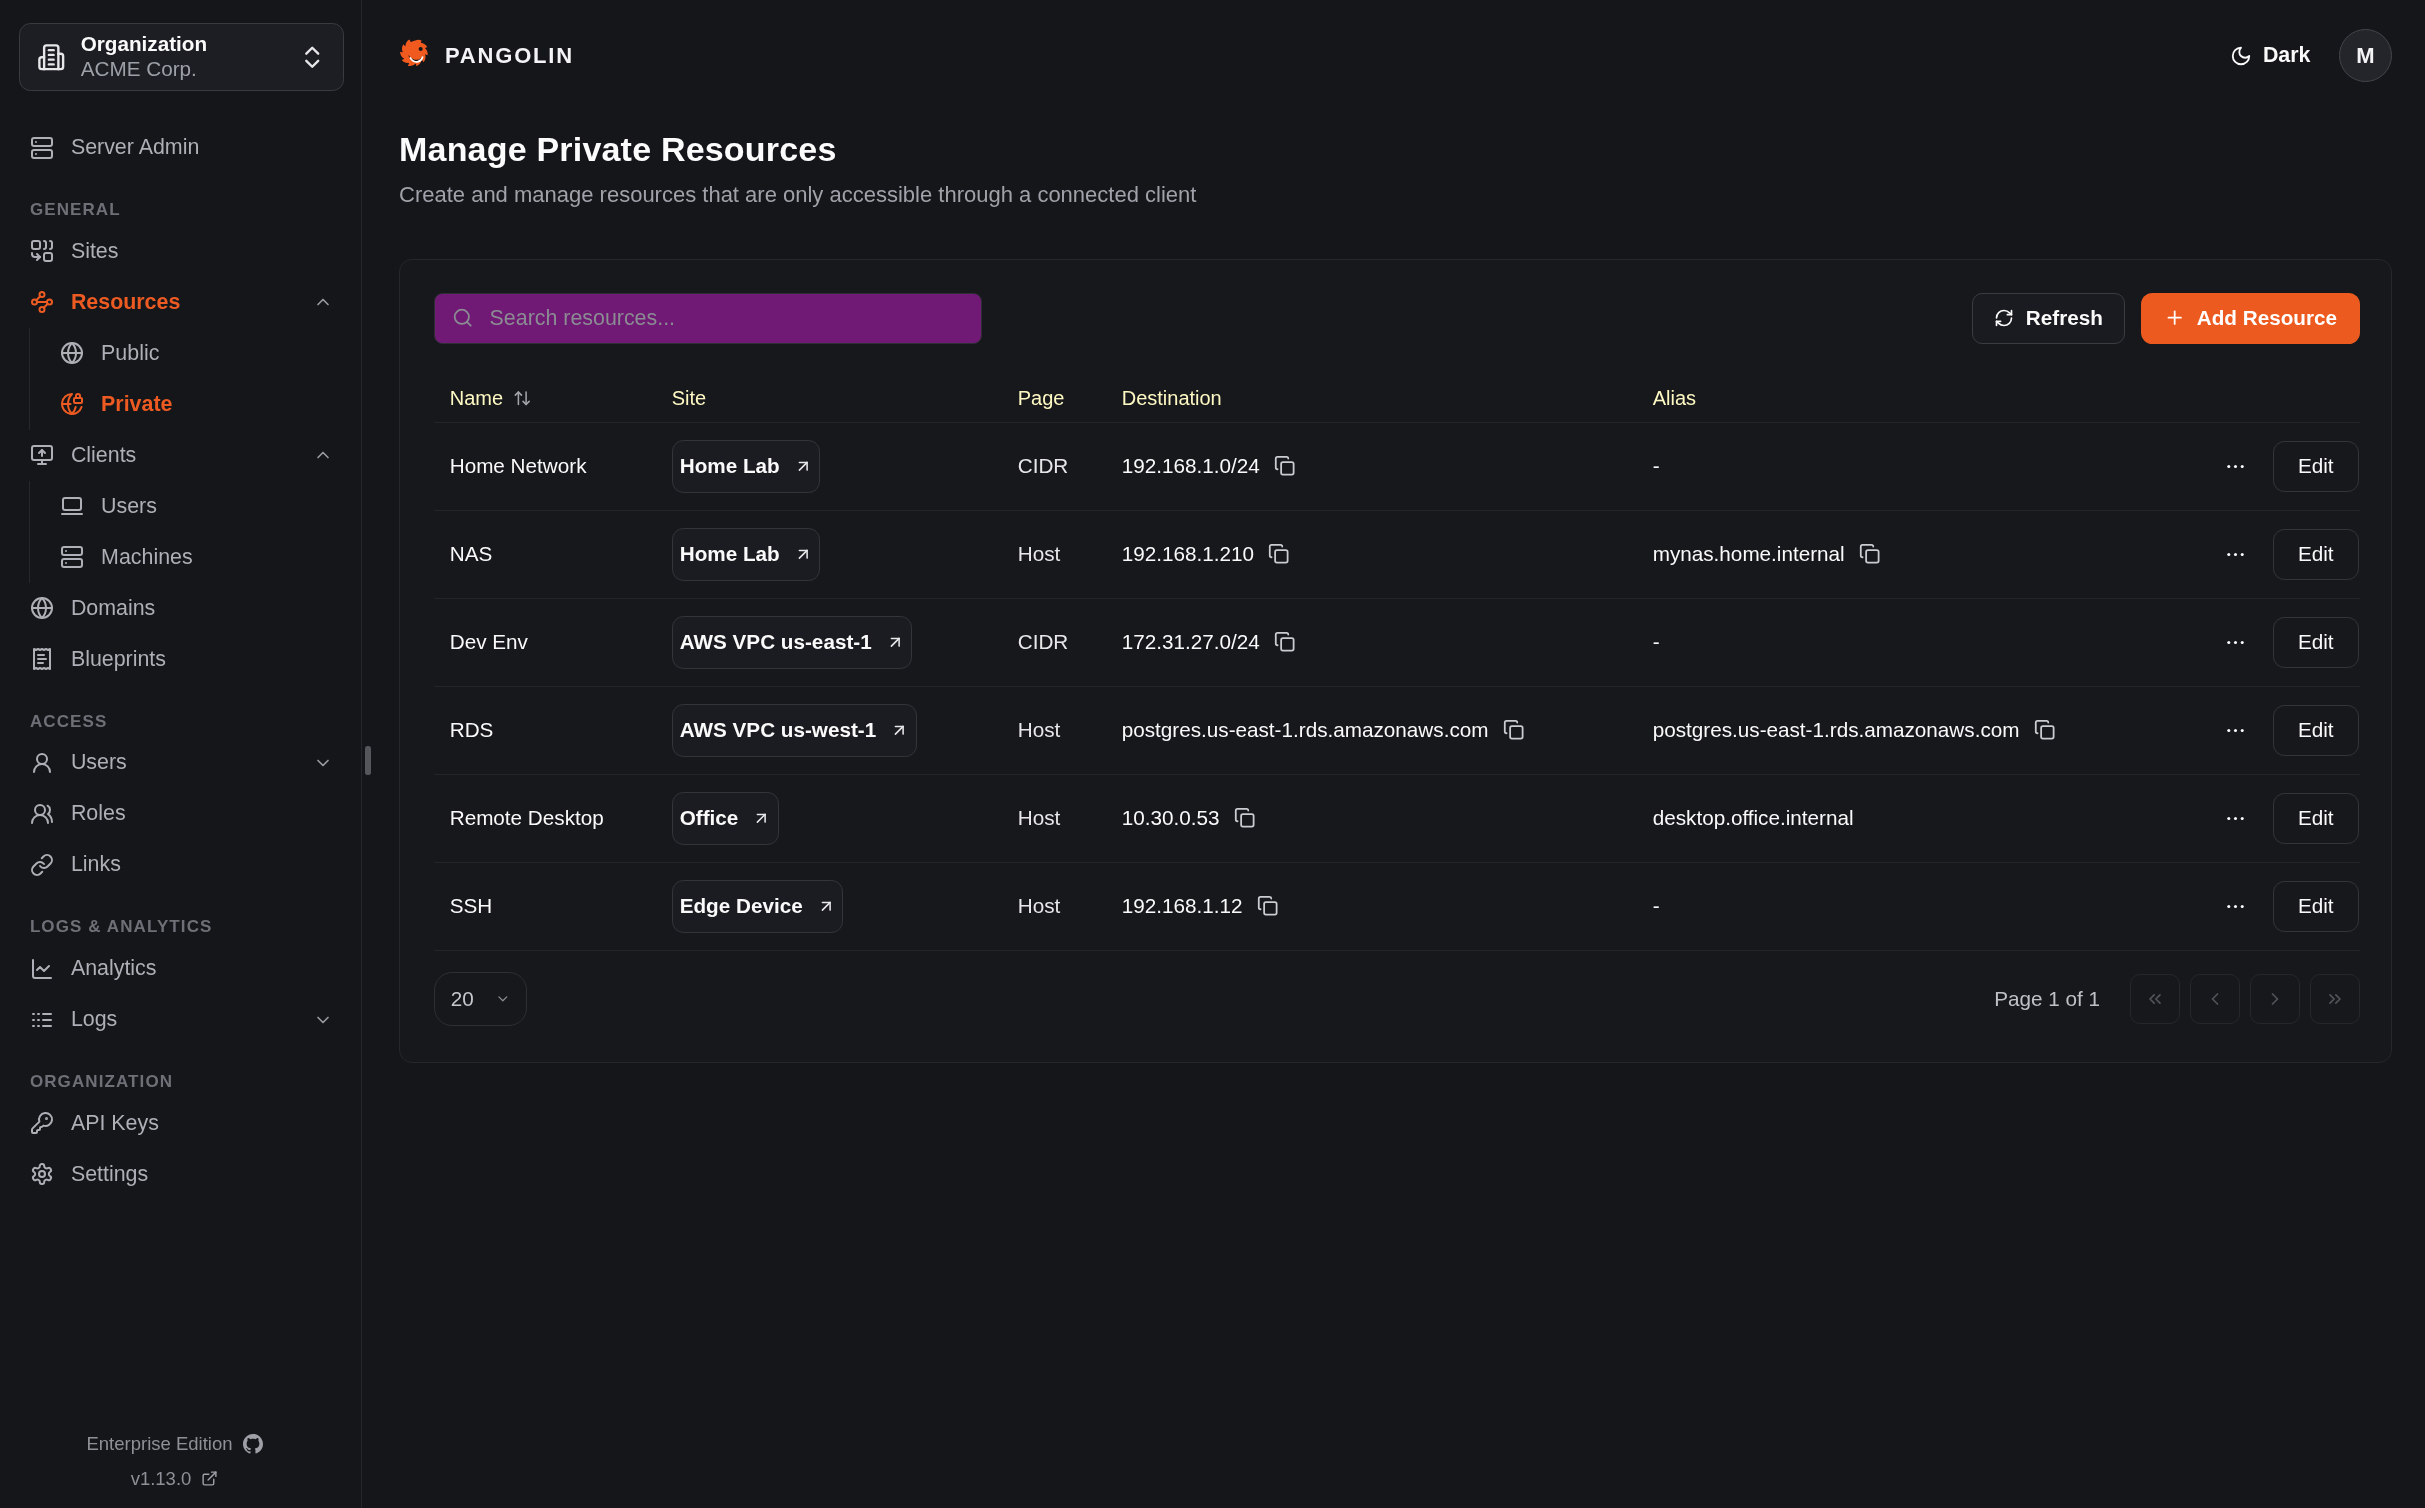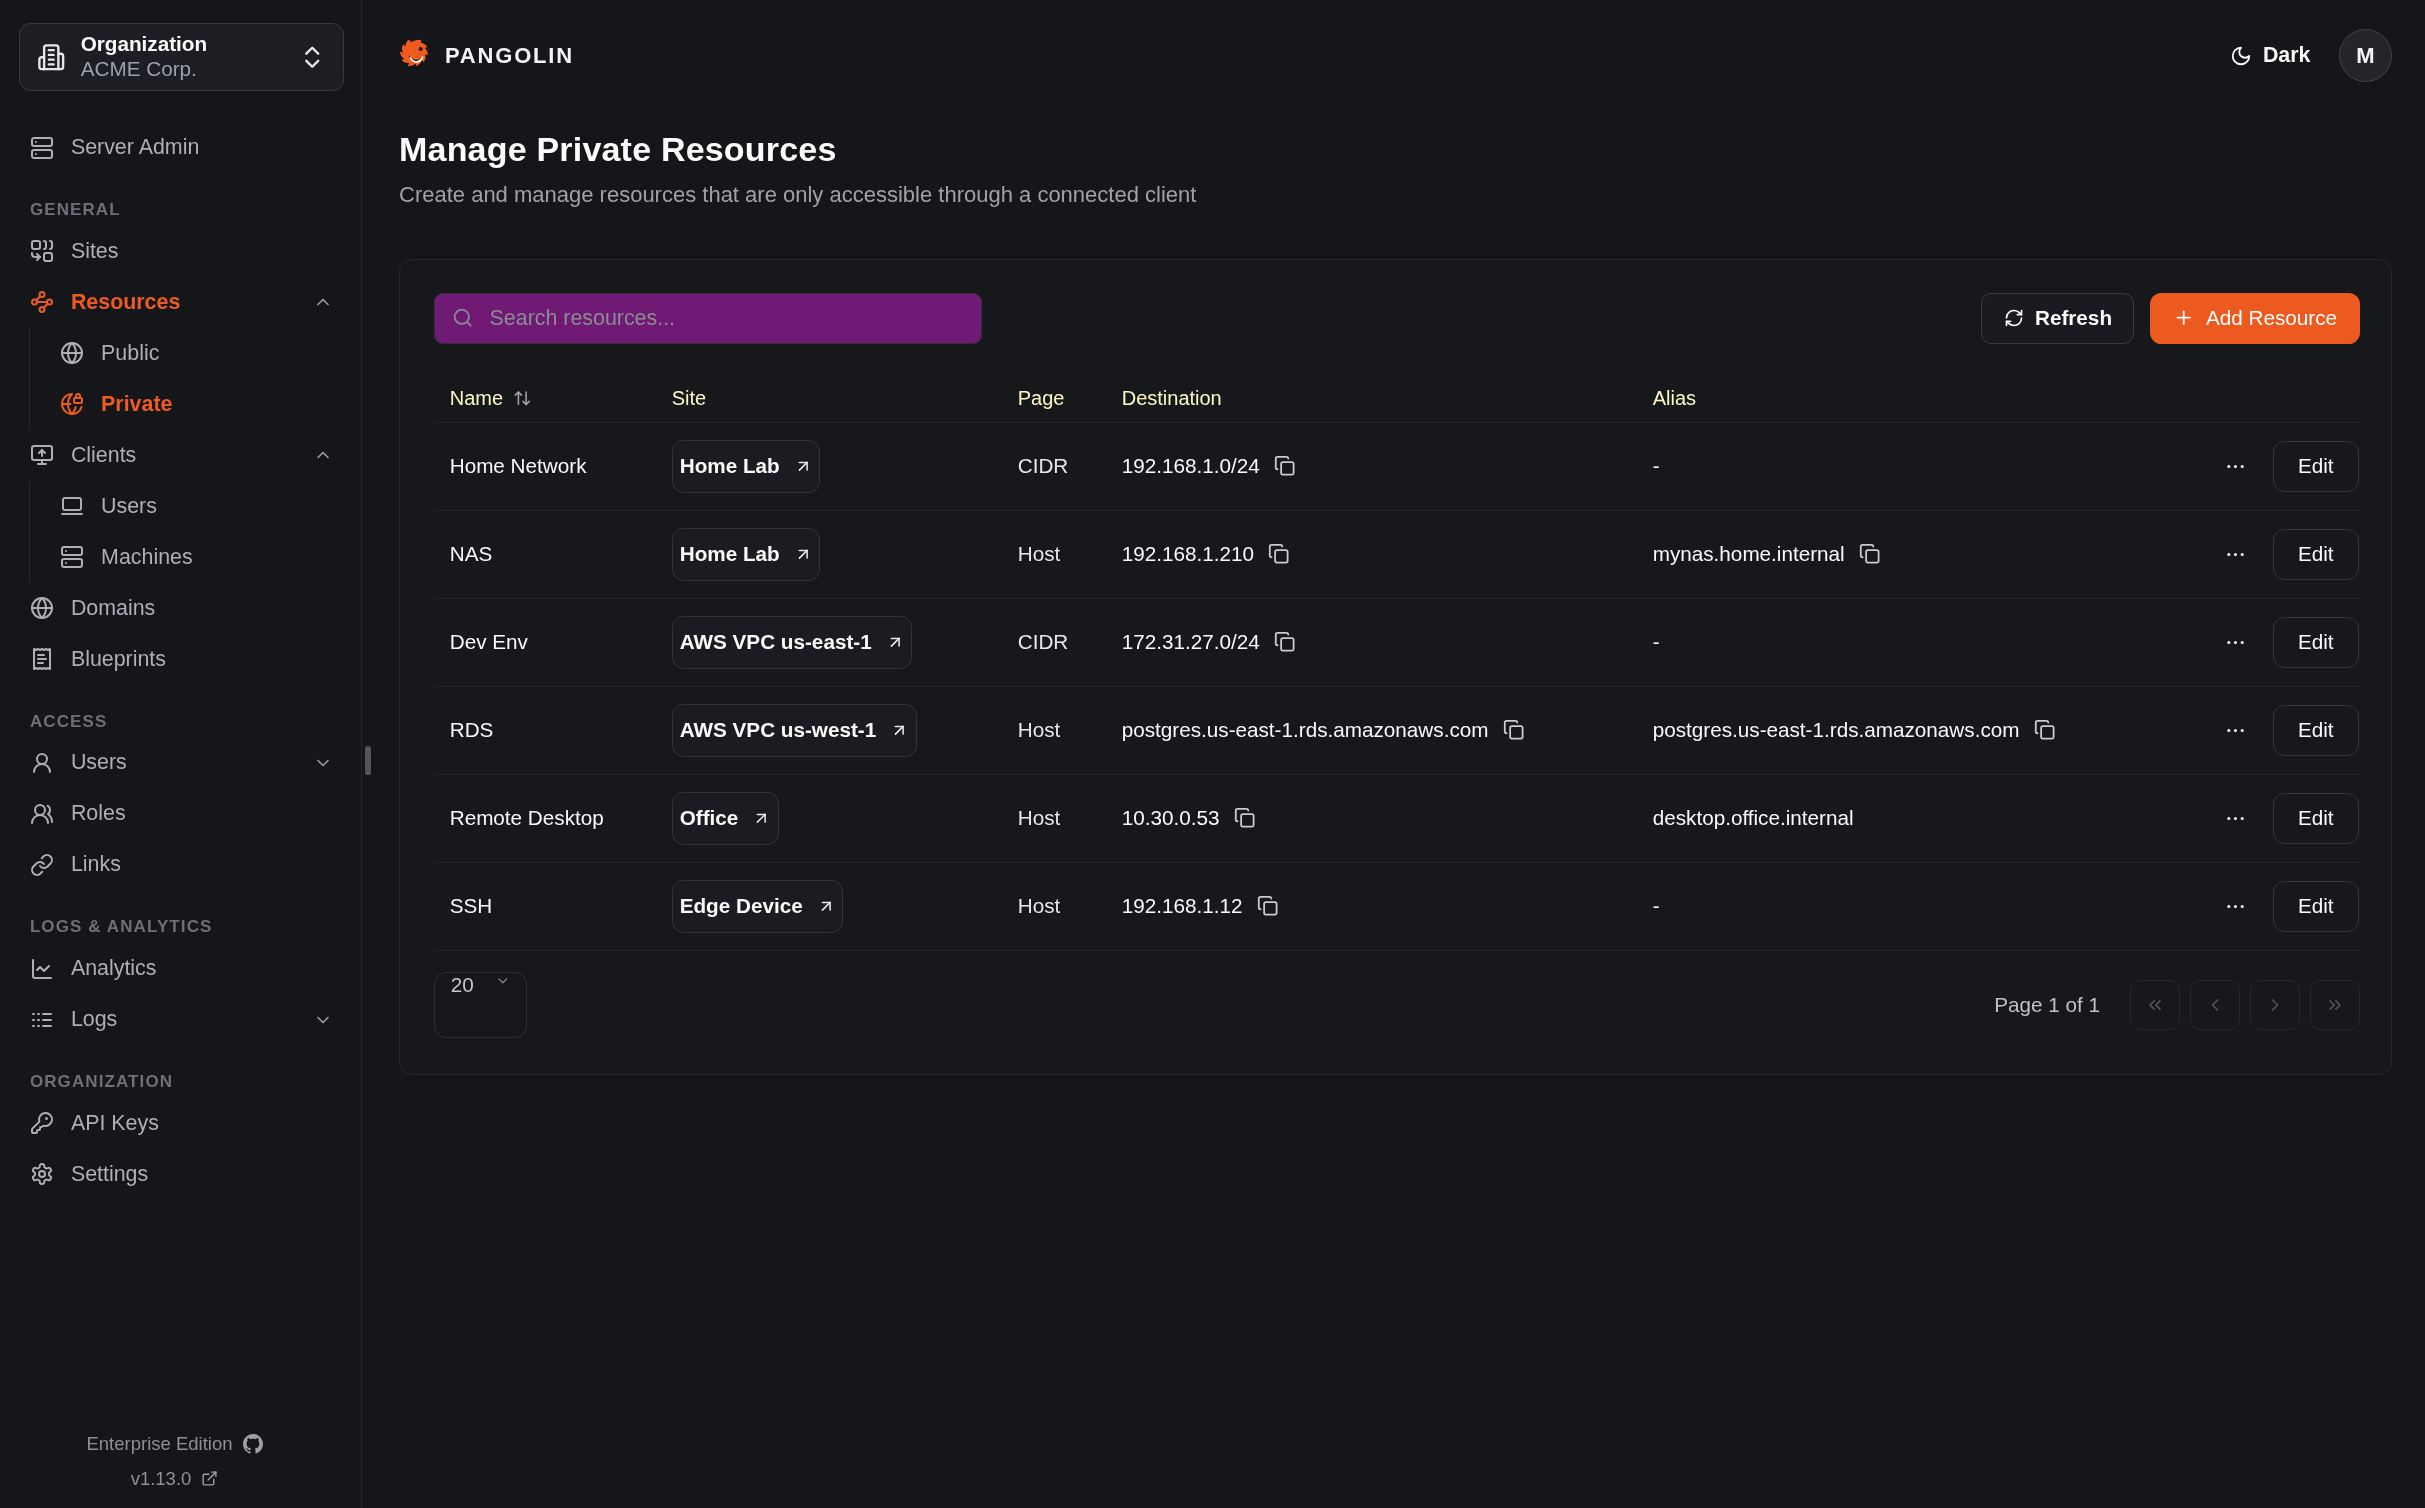--- a/index.html
+++ b/index.html
@@ -90,21 +90,21 @@
   }
   .search-box input::placeholder{color:#8b8c93;}
   .toolbar-right{display:flex;align-items:center;gap:15.7px;}
   .btn{
     display:flex;align-items:center;gap:11.4px;height:51px;border-radius:10px;
     font-size:20.7px;font-weight:600;cursor:pointer;box-sizing:border-box;
     font-family:inherit;
   }
   .btn .icon{width:20px;height:20px;}
   .btn-outline{border:0.7px solid #3b3c42;background:#1a1b20;color:#fafafa;padding:0 21.4px;}
-  .btn-primary{border:none;background:#ed5a1f;color:#ffffff;padding:0 23px;border-radius:11.4px;font-weight:400;}
+  .btn-primary{border:none;background:#ed5a1f;color:#ffffff;padding:0 23px;border-radius:11.4px;font-weight:700;}
   .btn-primary .icon{width:21.4px;height:21.4px;}
 
   .table{margin-top:31px;}
   .tgrid{display:grid;grid-template-columns:222px 346px 104px 531px 503px 1fr;align-items:center;padding-left:15.7px;}
   .thead{height:47px;color:#fef9c3;font-size:20px;}
   .th{display:flex;align-items:center;gap:10px;}
   .th .icon{width:18.5px;height:18.5px;color:#a3a4ab;cursor:pointer;}
   .th-actions{justify-self:end;display:flex;align-items:center;padding-right:4.3px;}
   .columns-btn{width:21.4px;height:21.4px;color:#a3a4ab;cursor:pointer;}
   .trow{height:87px;border-top:0.7px solid #24252a;font-size:20.7px;color:#fafafa;}
@@ -122,22 +122,22 @@
   .cell-actions{justify-self:end;display:flex;align-items:center;gap:26px;padding-right:1.4px;}
   .ellipsis-btn{width:23px;height:23px;color:#fafafa;cursor:pointer;}
   .edit-btn{
     height:51px;padding:0 24px;border:0.7px solid #34353b;border-radius:11.4px;background:transparent;
     color:#fafafa;font-size:20.7px;font-weight:400;cursor:pointer;font-family:inherit;
     display:flex;align-items:center;
   }
 
   .pager{margin-top:21.4px;display:flex;align-items:center;justify-content:space-between;}
   .page-size{
-    width:93px;height:66px;border:0.7px solid #2e2f35;border-radius:12px;
-    display:flex;align-items:flex-start;justify-content:space-between;padding:0 15.7px;
+    width:93px;height:54px;border:0.7px solid #2e2f35;border-radius:18px;
+    display:flex;align-items:center;justify-content:space-between;padding:0 15.7px;
     box-sizing:border-box;color:#c6c7cc;font-size:20.7px;cursor:pointer;background:transparent;
   }
   .page-size .icon{width:15.7px;height:15.7px;color:#8b8c93;}
   .pager-right{display:flex;align-items:center;gap:10px;}
   .page-info{font-size:20.7px;color:#c0c1c7;margin-right:20px;}
   .pg-btn{
     width:50px;height:50px;border:0.7px solid #26272c;border-radius:10px;background:transparent;
     display:flex;align-items:center;justify-content:center;color:#53545b;cursor:pointer;
   }
   .pg-btn .icon{width:20px;height:20px;}

